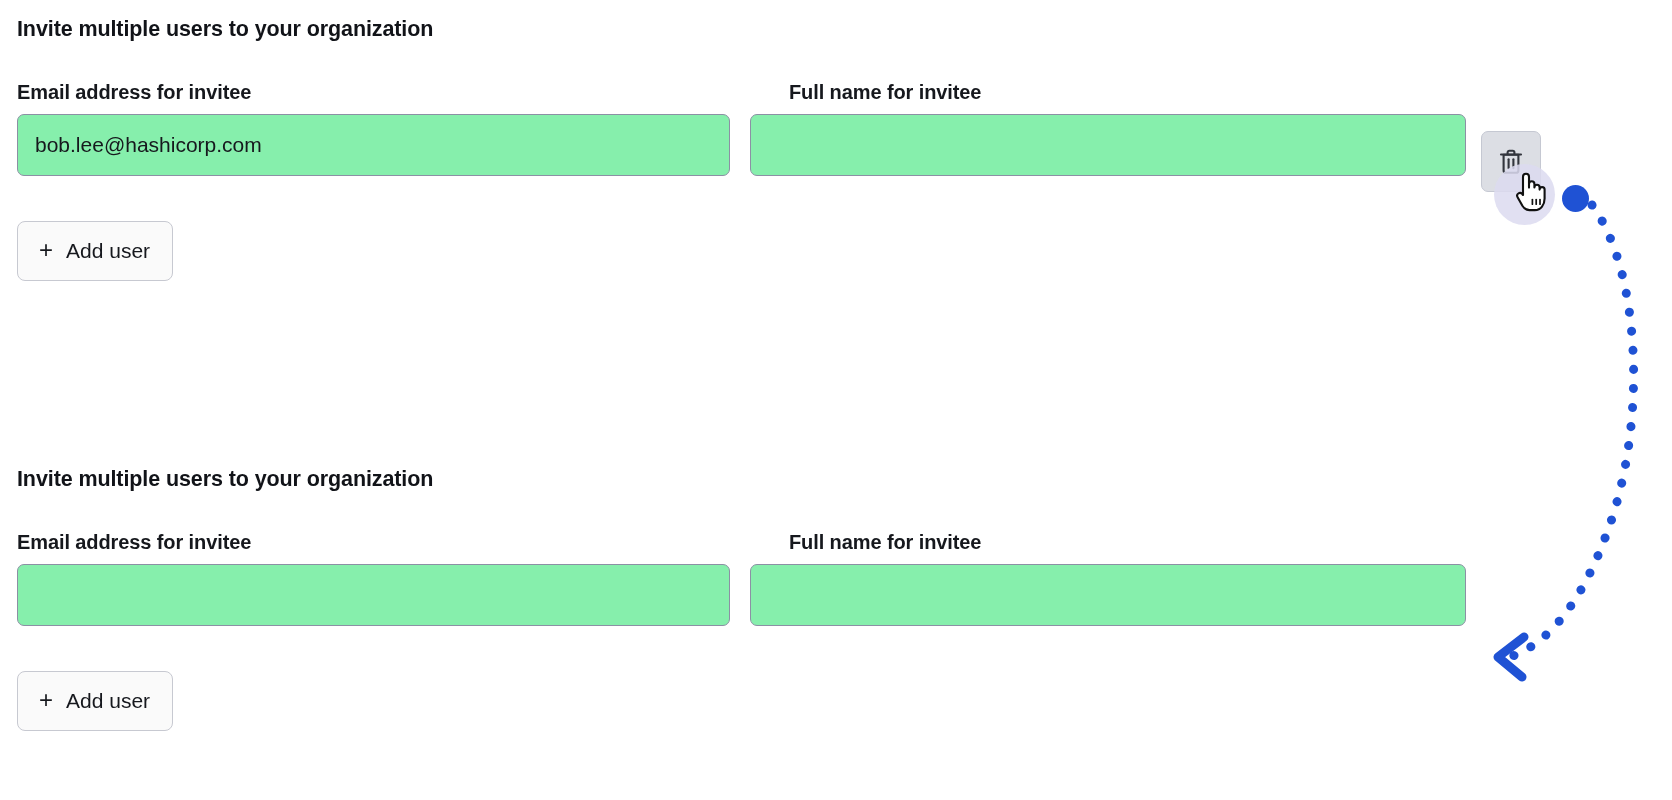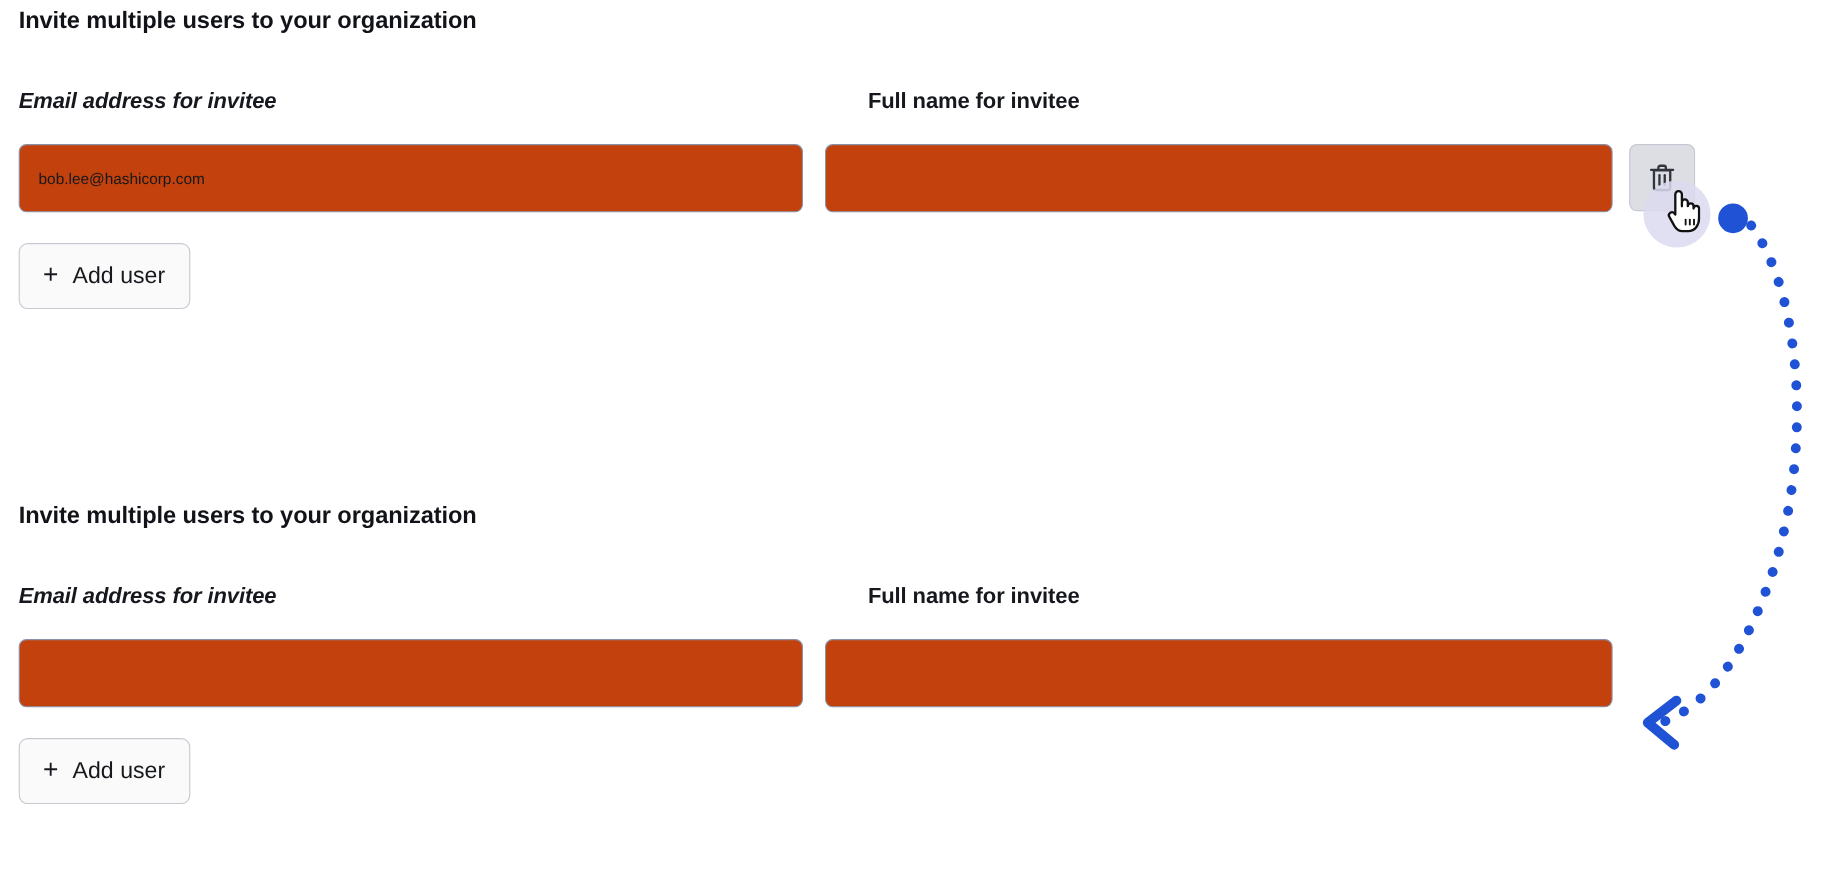--- a/index.html
+++ b/index.html
@@ -24,51 +24,51 @@
     position: absolute;
     left: 0;
     width: 1672px;
   }
   .block-1 { top: 0px; }
   .block-2 { top: 450px; }
 
   .section-heading {
     position: absolute;
     left: 17px;
-    top: 6px;
+    top: 17px;
     font-size: 21.5px;
     font-weight: 700;
     color: #111318;
     letter-spacing: -0.1px;
     white-space: nowrap;
     text-align: center;
   }
 
   .field-label {
     position: absolute;
     top: 81px;
     font-size: 20px;
     font-weight: 700;
     color: #16181d;
     letter-spacing: -0.1px;
     white-space: nowrap;
   }
-  .label-email { left: 17px; font-style: italic; }
+  .label-email { left: 17px; }
   .label-name  { left: 789px; }
 
   .text-input {
     position: absolute;
-    top: 131px;
+    top: 114px;
     height: 62px;
     box-sizing: border-box;
-    background: #c2410c;
+    background: #86efac;
     border: 1.6px solid #8c90a4;
     border-radius: 7px;
     font-family: "Liberation Sans", sans-serif;
-    font-size: 14px;
+    font-size: 21px;
     color: #16181d;
     padding: 0 17px;
     outline: none;
   }
   .input-email { left: 17px; width: 713px; }
   .input-name  { left: 750px; width: 716px; }
   .text-input::placeholder { color: #9aa0ae; }
 
   
   .delete-btn {

